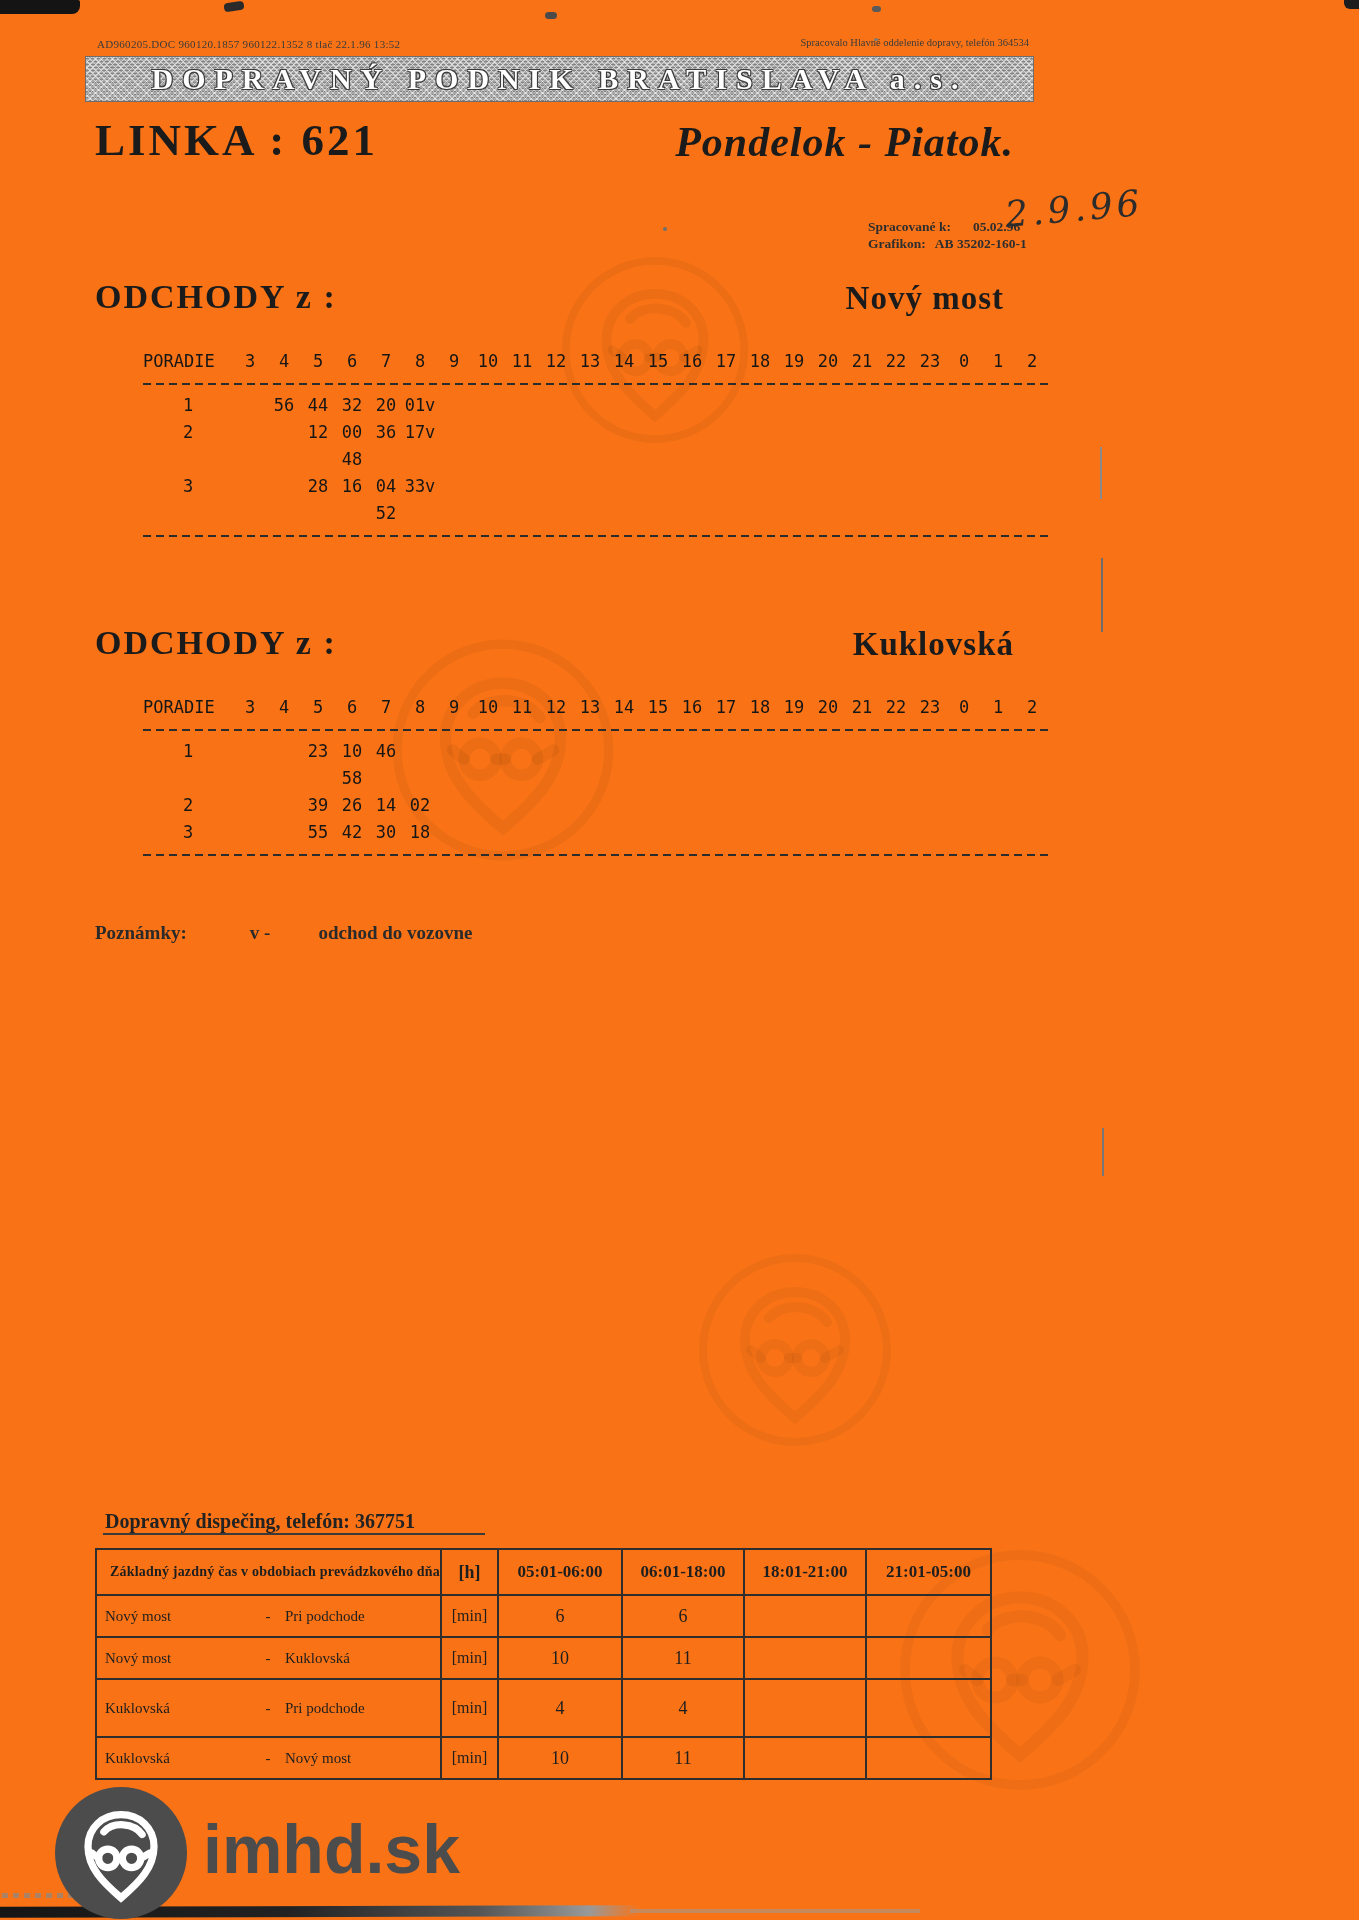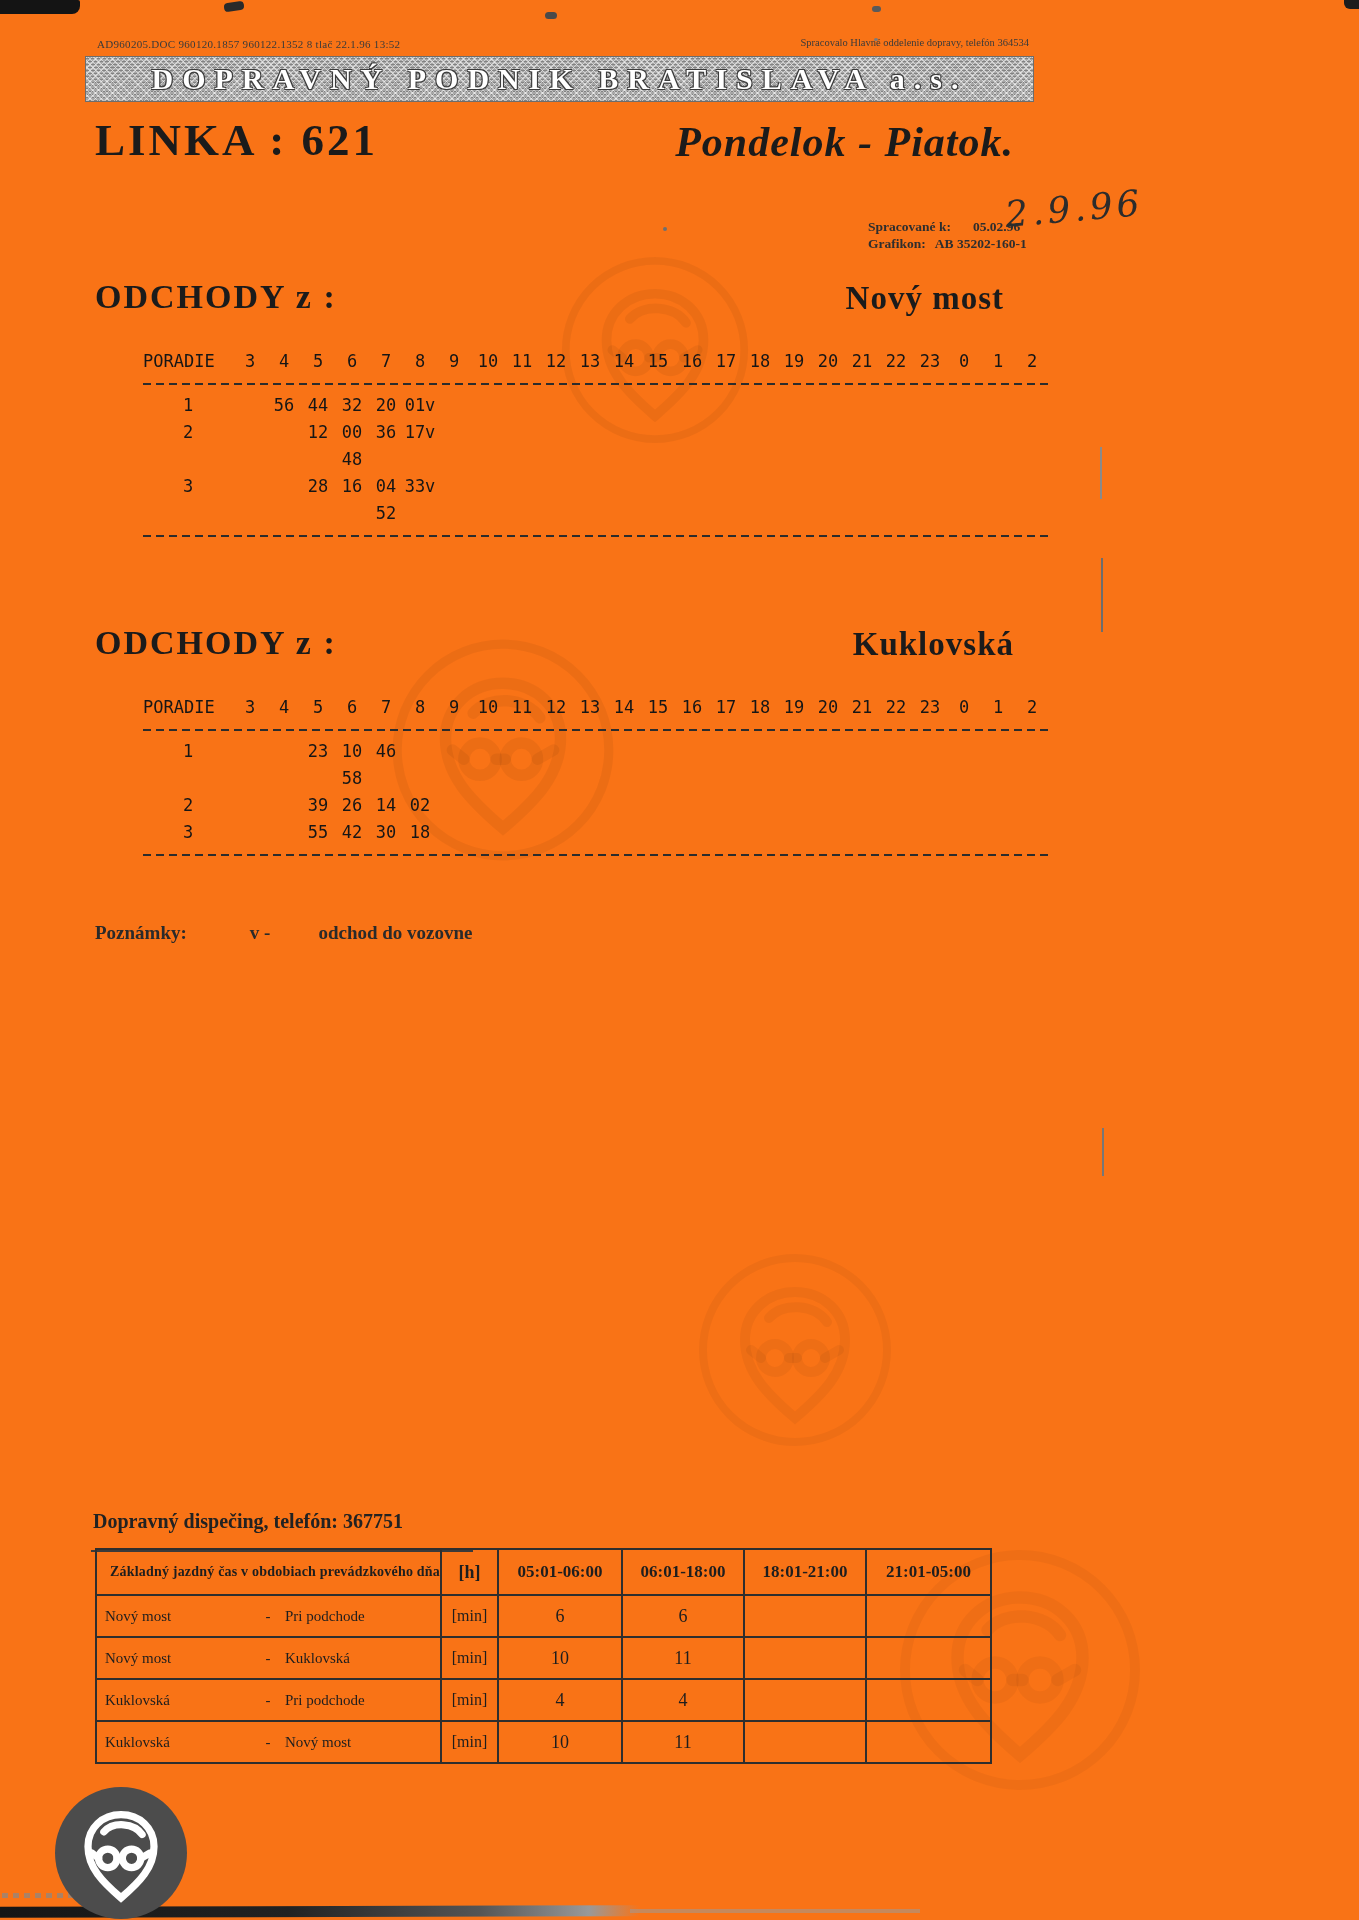--- a/index.html
+++ b/index.html
@@ -56,22 +56,22 @@
   .tt-dash{
     height:2px; margin:8px 0 7px 0; width:906px;
     background:repeating-linear-gradient(90deg,#2c2c2c 0 8px, transparent 8px 13px);
   }
   
   .notes{position:absolute; left:95px; top:922px; font-size:19px; font-weight:600; color:#2a2a2a;}
   .notes .n-sym{margin-left:63px;}
   .notes .n-txt{margin-left:48px; font-weight:600;}
   
   .dispatch{
-    position:absolute; left:91px; top:1510px; font-size:20px; font-weight:600;
-    border-bottom:2px solid #3a3a3a; padding:0 70px 17px 2px; color:#222;
+    position:absolute; left:103px; top:1510px; font-size:20px; font-weight:600;
+    border-bottom:2px solid #3a3a3a; padding:0 70px 0 2px; color:#222;
   }
   .travel{position:absolute; left:95px; top:1548px; border-collapse:collapse; table-layout:fixed; background:transparent;}
   .travel td,.travel th{border:2px solid #2e2e2e; padding:0; color:#1e1e1e; background:transparent; overflow:hidden;}
   .travel th{font-weight:600;}
   .th-desc{font-size:14px; letter-spacing:.2px;text-align:right;}
   .th-unit{font-size:18px; font-weight:600;}
   .th-period{font-size:17px;}
   .td-route{text-align:left; font-size:15px;}
   .td-route .from{display:inline-block; width:146px; padding-left:8px;}
   .td-route .sep{display:inline-block; width:34px; text-align:center;}
@@ -495,21 +495,21 @@
           <td class="td-val"></td>
         </tr>
         <tr style="height: 42px;">
           <td class="td-route"><span class="from">Nový most</span><span class="sep">-</span><span class="to">Kuklovská</span></td>
           <td class="td-unit">[min]</td>
           <td class="td-val">10</td>
           <td class="td-val">11</td>
           <td class="td-val"></td>
           <td class="td-val"></td>
         </tr>
-        <tr style="height: 42px; border-radius: 19px;">
+        <tr style="height: 58px; border-radius: 19px;">
           <td class="td-route"><span class="from">Kuklovská</span><span class="sep">-</span><span class="to">Pri podchode</span></td>
           <td class="td-unit">[min]</td>
           <td class="td-val">4</td>
           <td class="td-val">4</td>
           <td class="td-val"></td>
           <td class="td-val"></td>
         </tr>
         <tr style="height: 42px;">
           <td class="td-route"><span class="from">Kuklovská</span><span class="sep">-</span><span class="to">Nový most</span></td>
           <td class="td-unit">[min]</td>
@@ -524,14 +524,15 @@
   <div class="logo-circle">
     <svg width="132" height="132" viewBox="0 0 100 100">
       <g fill="none" stroke="#ffffff" stroke-width="5.5" stroke-linecap="round">
         <path d="M50,84 C36,72 25,61 25,45 C25,31 36,21 50,21 C64,21 75,31 75,45 C75,61 64,72 50,84 Z"></path>
         <circle cx="40" cy="54" r="7"></circle>
           <circle cx="58" cy="54" r="7"></circle>
         <path d="M47,54 L51,54 M33,54 L28,50 M65,54 L72,50 M66,36 C60,27 44,26 37,34"></path>
       </g>
     </svg>
   </div>
+  <div class="logo-text">imhd.sk</div>
 
 </div>
 
 </body></html>

